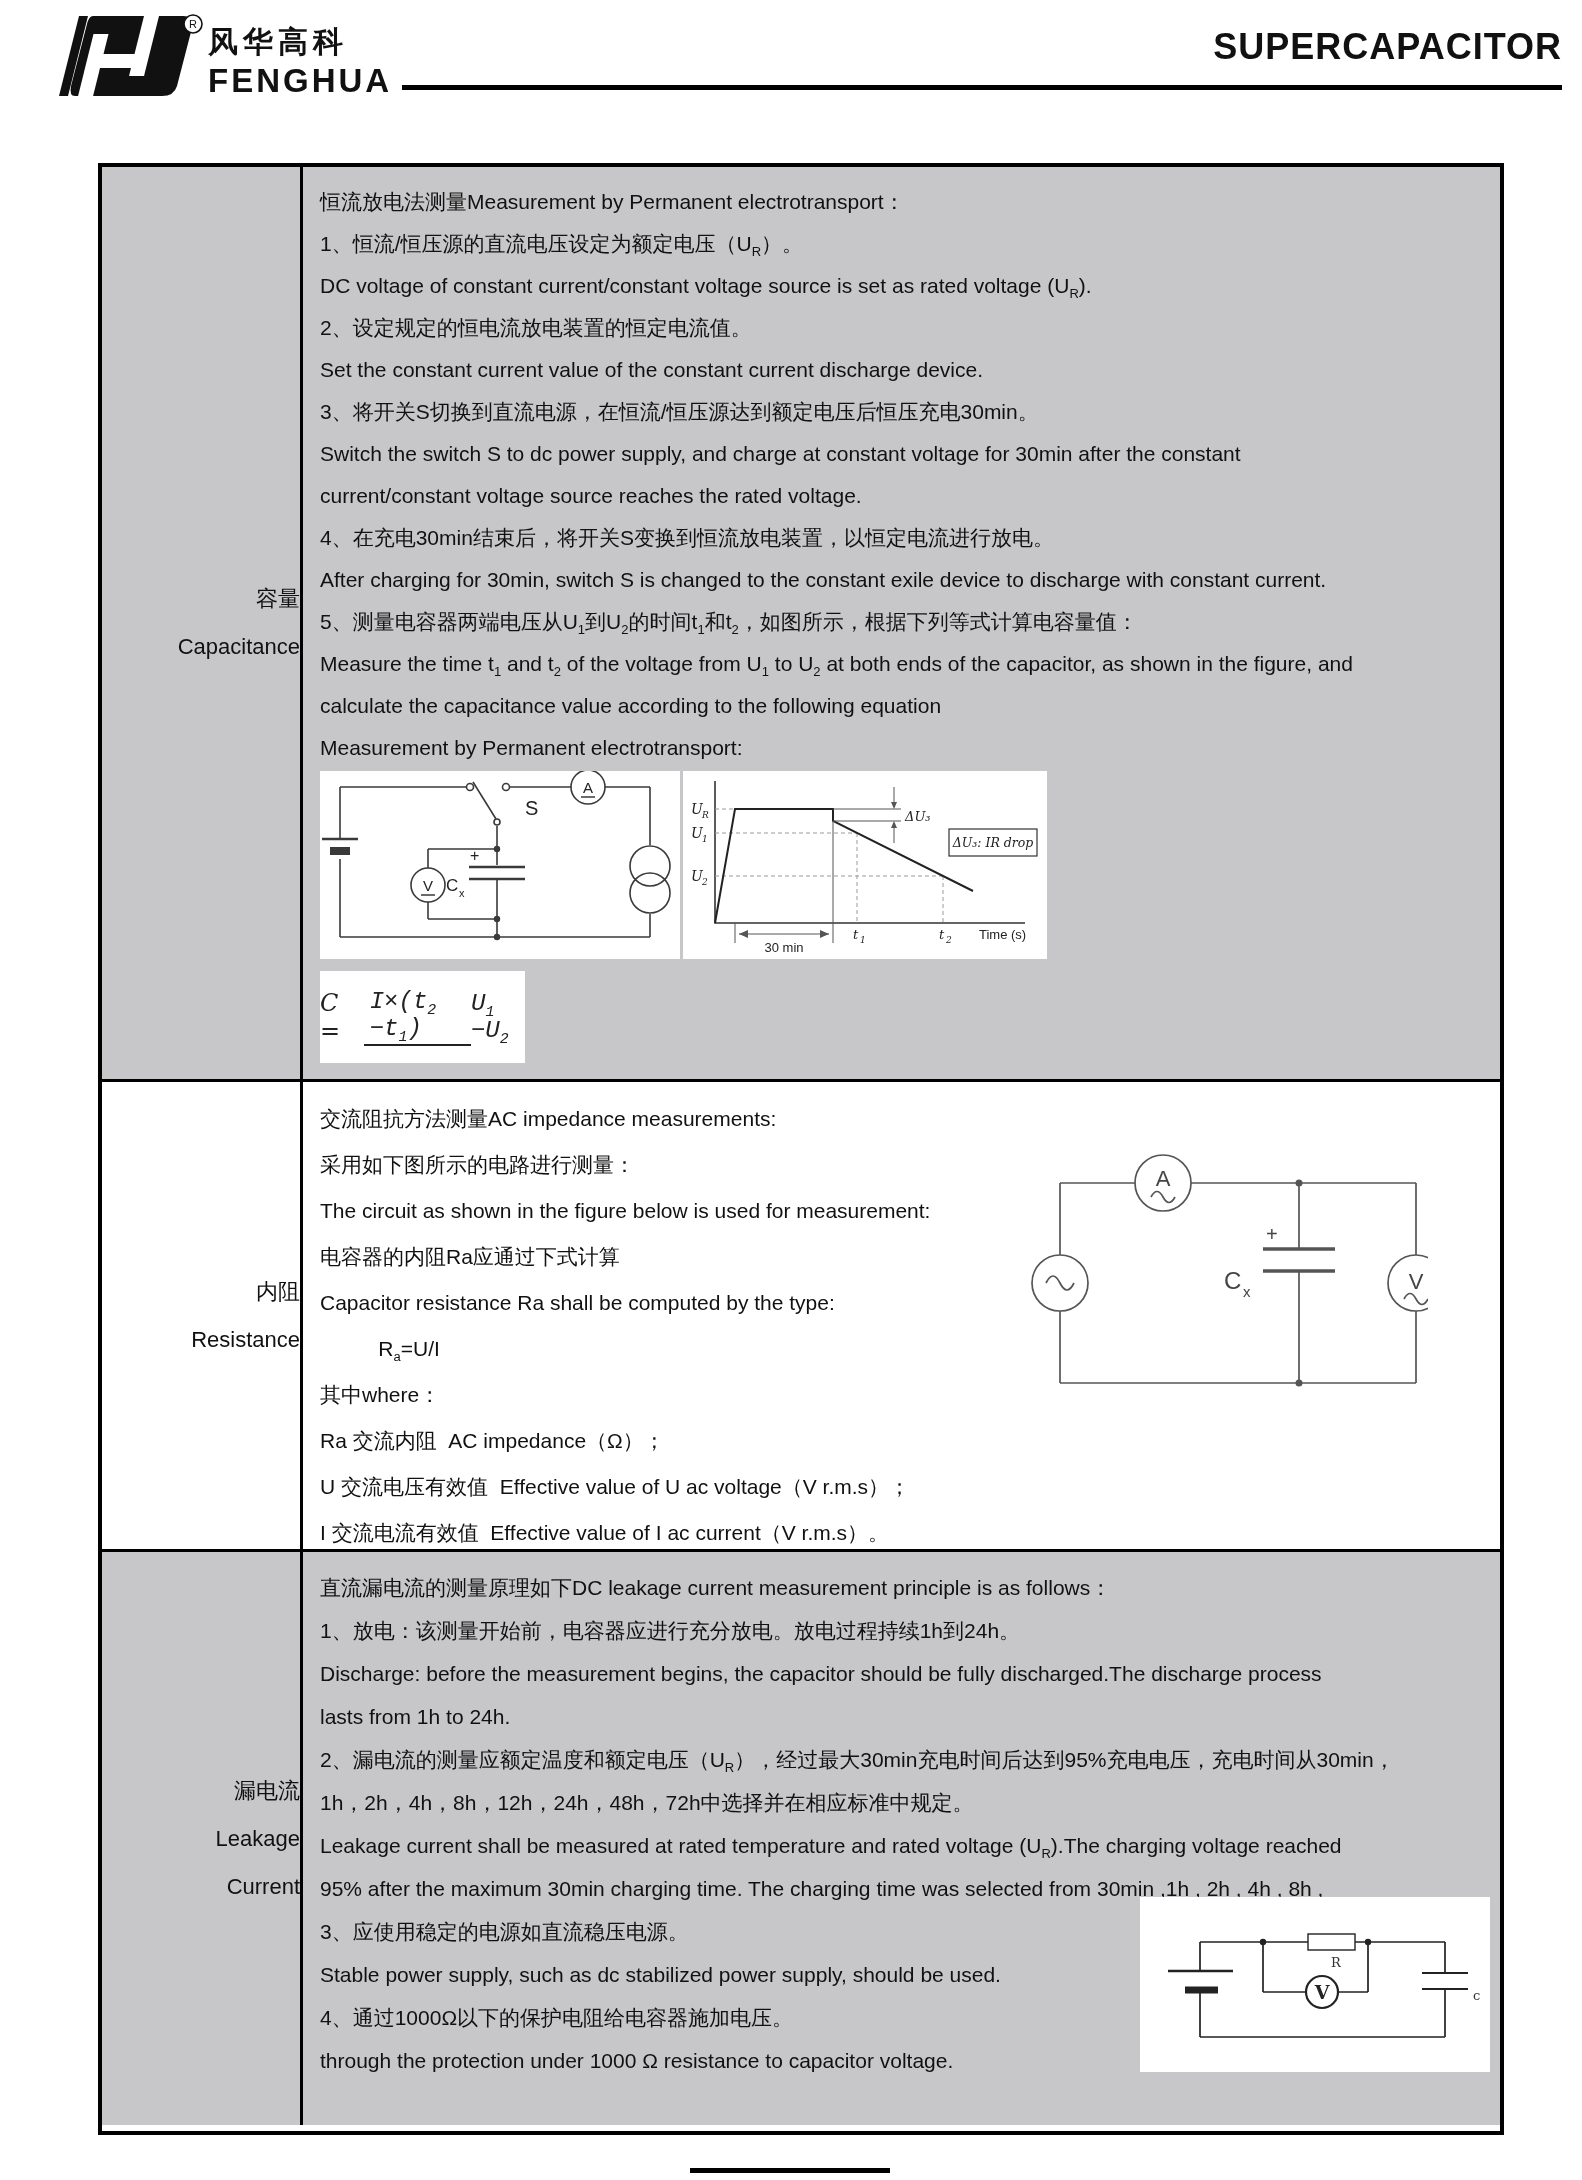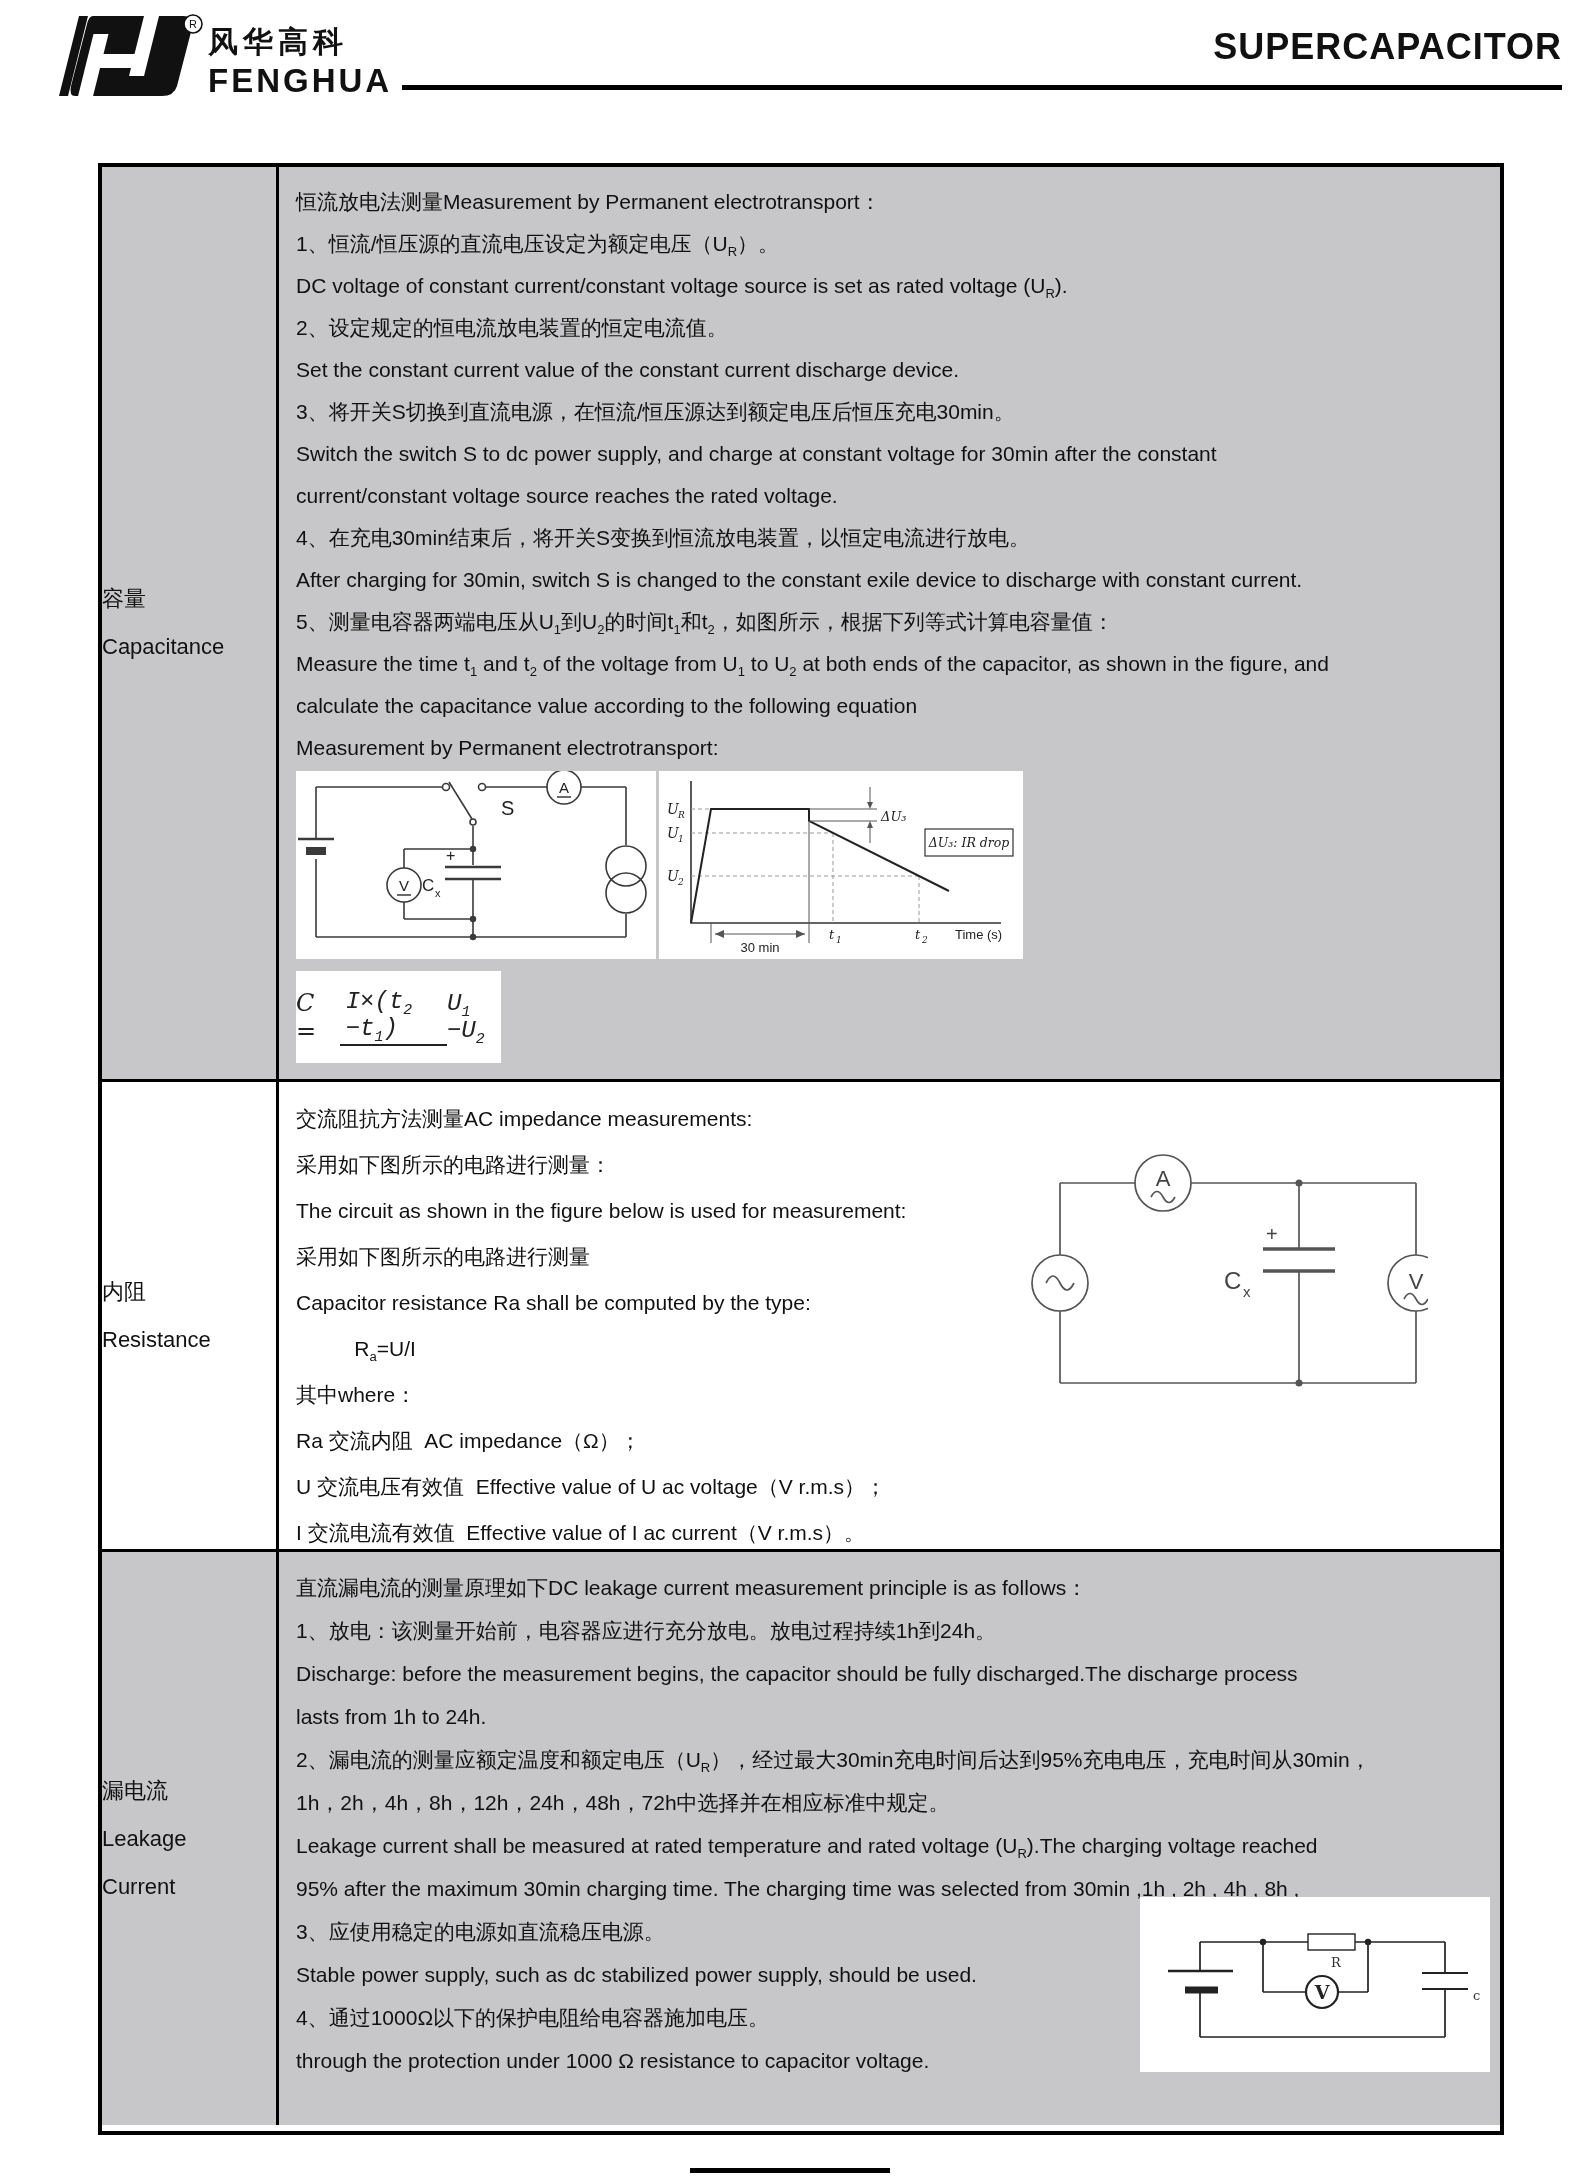--- a/index.html
+++ b/index.html
@@ -20,22 +20,22 @@
   
   .spec-table { position:absolute; left:98px; top:163px; width:1406px; height:1972px;
                 border:4px solid #000; }
   .t-row { display:flex; width:100%; overflow:hidden; }
   .t-row.r1 { height:915px; border-bottom:3px solid #000; }
   .t-row.r2 { height:470px; border-bottom:3px solid #000; }
   .t-row.r3 { height:573px; }
   .gray { background:#c7c7c9; }
   .white { background:#ffffff; }
   .t-label { width:177px; flex:0 0 177px; border-right:3px solid #000;
-             display:flex; flex-direction:column; justify-content:center; align-items:flex-start;
-             font-size:22px; line-height:48px; }
+             display:flex; flex-direction:column; justify-content:center; align-items:flex-end;
+             font-size:22px; line-height:48px;margin-left:24px; }
   .t-content { flex:1 1 auto; position:relative; padding:14px 0 0 17px; overflow:hidden; }
 
   .line { white-space:pre; font-size:21px; }
   .lines1 .line { line-height:42px; height:42px; }
   .lines2 .line { line-height:46px; height:46px; }
   .lines3 .line { line-height:43px; height:43px; }
   sub { font-size:0.62em; line-height:0; }
 
   
   .fig-row { display:flex; gap:3px; margin-top:2px; }
@@ -200,21 +200,21 @@
     <div class="t-row r2 white">
       <div class="t-label white">
         <div>内阻</div>
         <div>Resistance</div>
       </div>
       <div class="t-content white">
         <div class="lines lines2">
             <div class="line">交流阻抗方法测量AC impedance measurements:</div>
             <div class="line">采用如下图所示的电路进行测量：</div>
             <div class="line">The circuit as shown in the figure below is used for measurement:</div>
-            <div class="line">采用如下图所示的电路进行测量</div>
+            <div class="line">电容器的内阻Ra应通过下式计算</div>
             <div class="line">Capacitor resistance Ra shall be computed by the type:</div>
             <div class="line">          R<sub>a</sub>=U/I</div>
             <div class="line">其中where：</div>
             <div class="line">Ra 交流内阻  AC impedance（Ω）；</div>
             <div class="line">U 交流电压有效值  Effective value of U ac voltage（V r.m.s）；</div>
             <div class="line">I 交流电流有效值  Effective value of I ac current（V r.m.s）。</div>
           </div>
 
         <div class="ac-fig">
           <svg width="400" height="260" viewBox="0 0 400 260">

